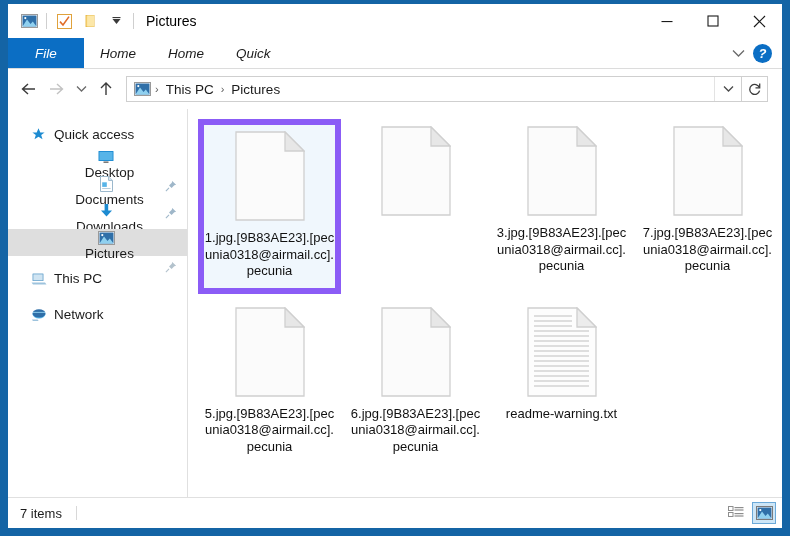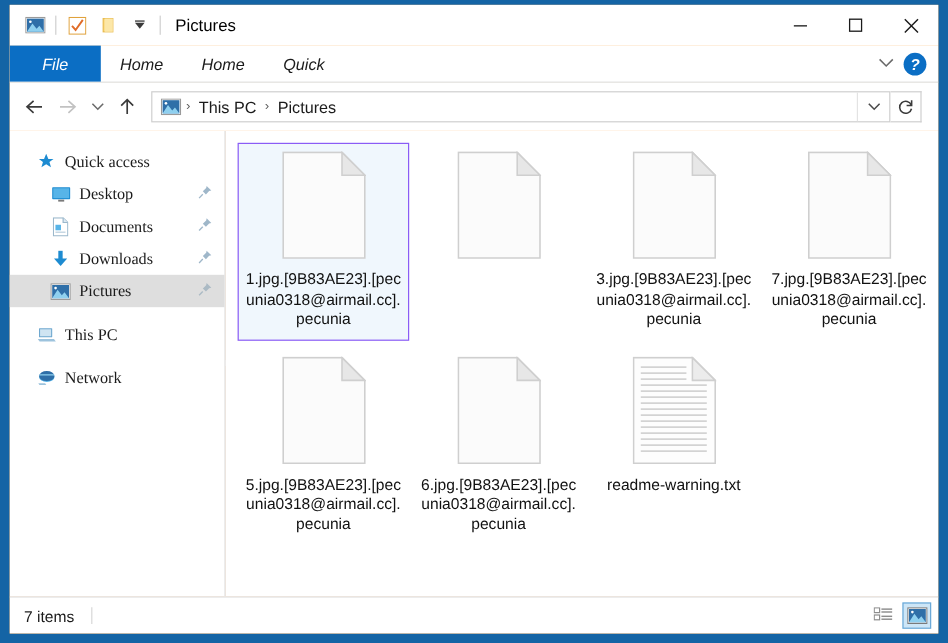--- a/index.html
+++ b/index.html
@@ -290,32 +290,32 @@
     height: 27px;
     display: flex;
     align-items: center;
     padding-left: 22px;
     padding-right: 10px;
     font-size: 13.5px;
     color: #1b1b1b;
     position: relative;
     box-sizing: border-box;
   }
-  .nav-item.child { padding-left: 34px; }
+  .nav-item.child { padding-left: 34px; flex-direction: column; }
   .nav-item.selected { background: #dedede; }
   .nav-icon {
     width: 17px;
     height: 17px;
     margin-right: 7px;
     display: flex;
     align-items: center;
     justify-content: center;
     flex: none;
   }
-  .nav-label { white-space: nowrap; font-family: Liberation Serif, serif; }
+  .nav-label { white-space: nowrap; }
   .pin {
     margin-left: auto;
     opacity: 0.75;
   }
   .nav-gap { height: 9px; }
 
   
   .content {
     flex: 1;
     position: relative;
@@ -338,21 +338,21 @@
     box-sizing: border-box;
     display: flex;
     flex-direction: column;
     align-items: center;
     margin-right: 3px;
     margin-bottom: 6px;
     border: 1px solid transparent;
   }
   .file-item.selected {
     background: #f0f7fd;
-    border: 1px solid #8b5cf6;
+    border: 6px solid #8b5cf6;
   }
   .file-icon {
     width: 70px;
     height: 90px;
     margin-bottom: 9px;
     position: relative;
   }
   .file-name {
     font-size: 13px;
     line-height: 16.5px;

